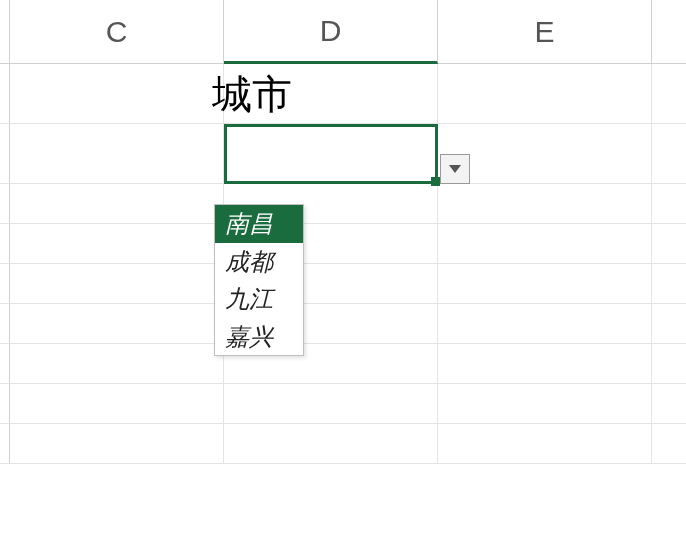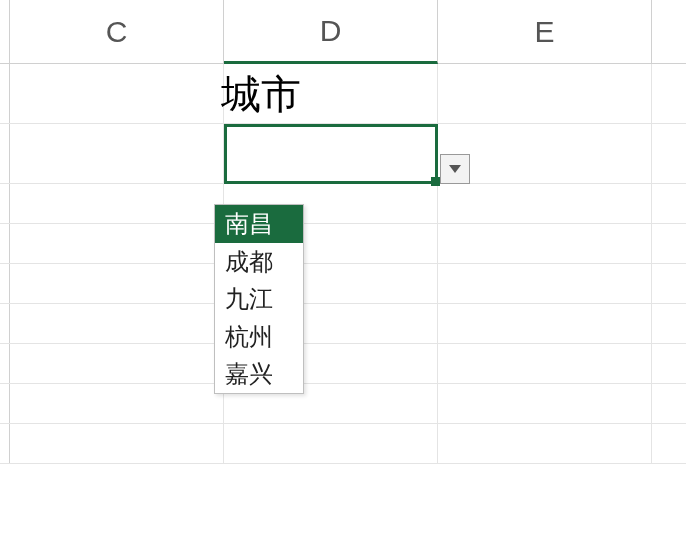--- a/index.html
+++ b/index.html
@@ -98,21 +98,21 @@
     align-items: center;
     justify-content: center;
     z-index: 6;
     cursor: pointer;
   }
   .dropdown-btn svg { display:block; }
 
   
   .header-text {
     position: absolute;
-    left: 221px;
+    left: 212px;
     top: 66px;
     width: 208px;
     height: 56px;
     font-size: 40px;
     color: #000;
     display: flex;
     align-items: center;
     z-index: 3;
   }
 
@@ -127,20 +127,21 @@
     box-shadow: 2px 2px 4px rgba(0,0,0,0.12);
     z-index: 10;
   }
   .dropdown .opt {
     padding: 2px 10px 2px 10px;
     font-size: 24px;
     color: #222;
     text-align: left;
     cursor: pointer;
     line-height: 1.4;
+    font-style: italic;
   }
   .dropdown .opt.sel {
     background: #1a6b3e;
     color: #fff;
   }
 </style>
 </head>
 <body>
 
 <div class="sheet">
@@ -221,16 +222,15 @@
       <svg width="14" height="10" viewBox="0 0 14 10">
           <polygon points="1,1 13,1 7,9" fill="#555"></polygon>
         </svg>
     </span>
   </div>
 
   <div class="dropdown">
     <div class="opt sel">南昌</div>
     <div class="opt">成都</div>
     <div class="opt">九江</div>
-    <div class="opt">杭州</div>
     <div class="opt">嘉兴</div>
   </div>
 </div>
 
 </body></html>

